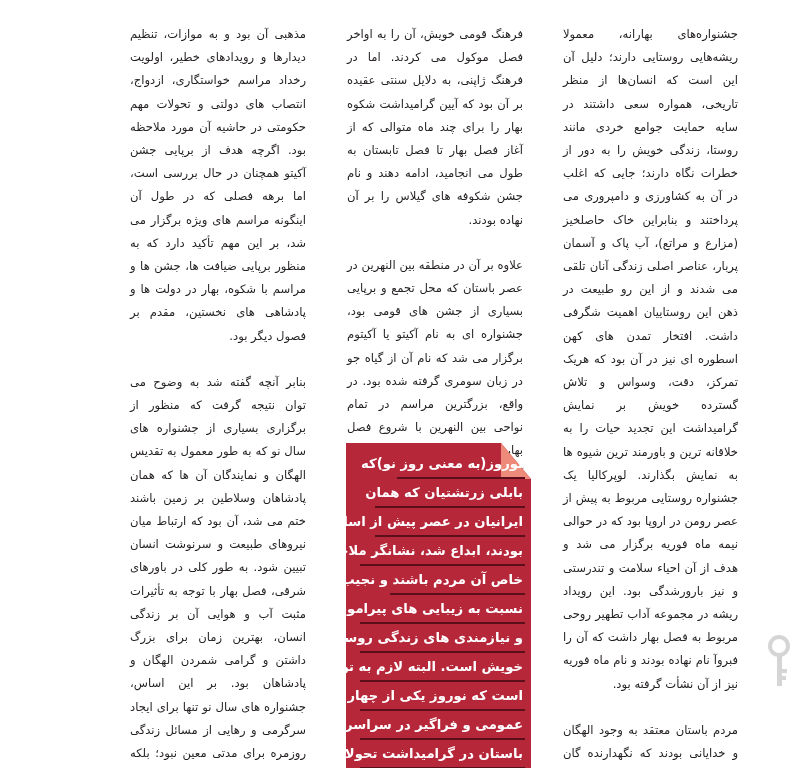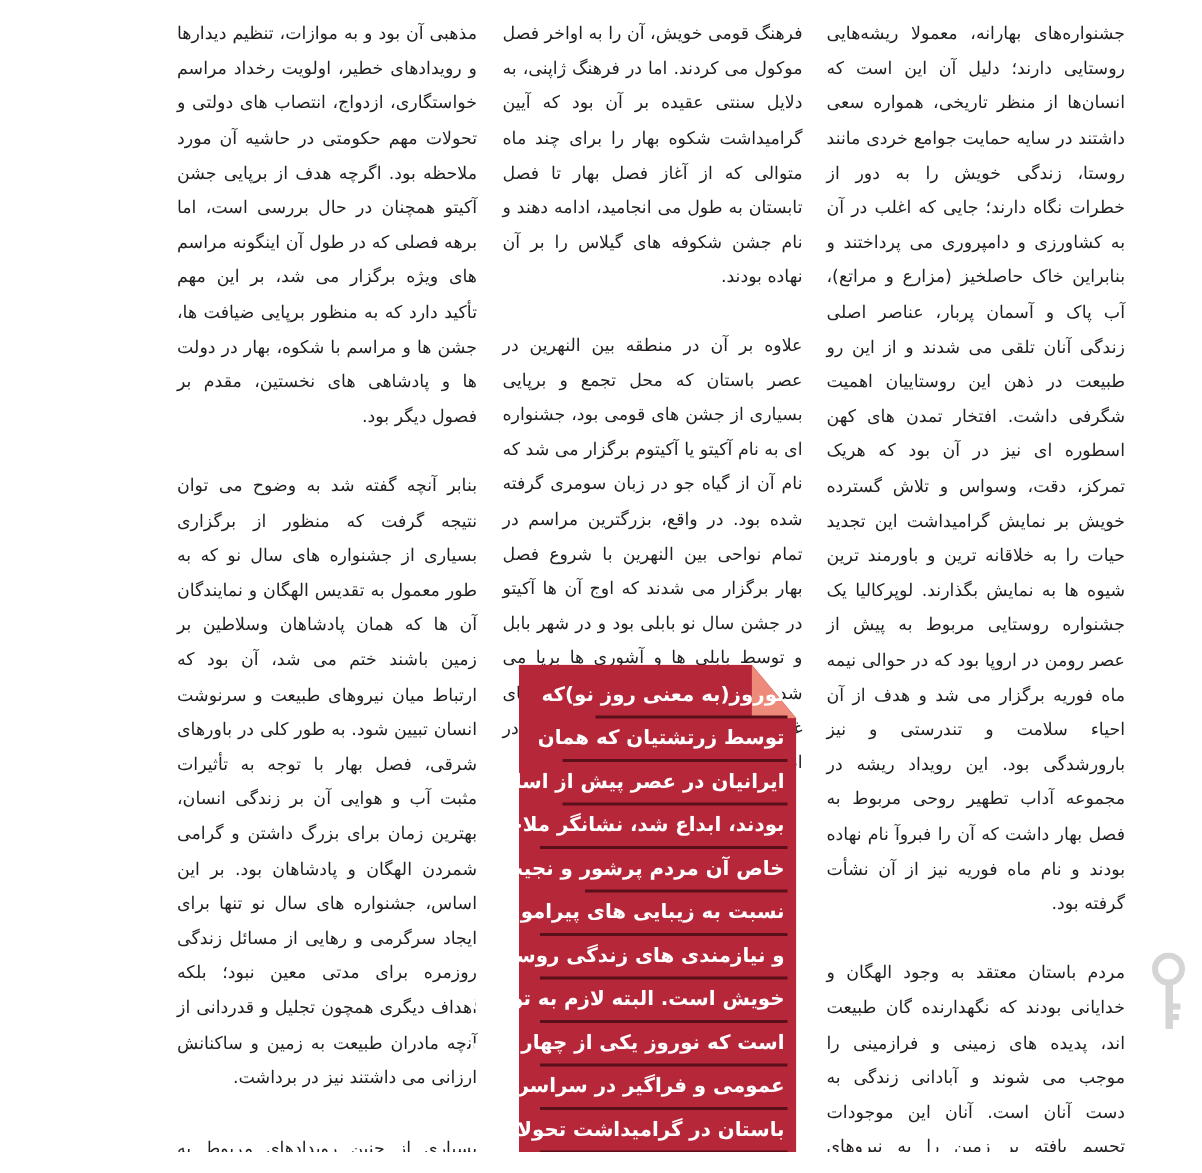--- a/index.html
+++ b/index.html
@@ -5,21 +5,21 @@
   html, body { margin:0; padding:0; }
   body {
     width:801px; height:782px; background:#ffffff; overflow:hidden; position:relative;
     font-family:"DejaVu Sans", sans-serif; color:#231f20;
   }
   .page { position:absolute; left:0; top:0; width:801px; height:768px; overflow:hidden; background:#fff; }
   .col {
     position:absolute; direction:rtl; text-align:justify; text-align-last:right;
     font-size:11.6px; line-height:23.2px; color:#231f20;
   }
-  .col p { margin:0; }
+  .col p { margin:12px; }
   .col p + p { margin-top:23px; }
   #col-right { left:551px; top:11px; width:199px; }
   #col-mid   { left:335px; top:11px; width:200px; }
   #col-left  { left:118px; top:11px; width:200px; }
   #col-mid p.second { margin-top:22px; }
   #col-left p.second { margin-top:23px; }
   #col-left p.third { margin-top:24px; }
 
   .quote {
     position:absolute; left:346px; top:443px; width:185px; height:340px;
@@ -71,24 +71,24 @@
   <div class="col" id="col-left">
     <p>مذهبی آن بود و به موازات، تنظیم دیدارها و رویدادهای خطیر، اولویت رخداد مراسم خواستگاری، ازدواج، انتصاب های دولتی و تحولات مهم حکومتی در حاشیه آن مورد ملاحظه بود. اگرچه هدف از برپایی جشن آکیتو همچنان در حال بررسی است، اما برهه فصلی که در طول آن اینگونه مراسم های ویژه برگزار می شد، بر این مهم تأکید دارد که به منظور برپایی ضیافت ها، جشن ها و مراسم با شکوه، بهار در دولت ها و پادشاهی های نخستین، مقدم بر فصول دیگر بود.</p>
     <p class="second">بنابر آنچه گفته شد به وضوح می توان نتیجه گرفت که منظور از برگزاری بسیاری از جشنواره های سال نو که به طور معمول به تقدیس الهگان و نمایندگان آن ها که همان پادشاهان وسلاطین بر زمین باشند ختم می شد، آن بود که ارتباط میان نیروهای طبیعت و سرنوشت انسان تبیین شود.  به طور کلی در باورهای شرقی، فصل بهار با توجه به تأثیرات مثبت آب و هوایی آن بر زندگی انسان، بهترین زمان برای بزرگ داشتن و گرامی شمردن الهگان و پادشاهان بود. بر این اساس، جشنواره های سال نو تنها برای ایجاد سرگرمی و رهایی از مسائل زندگی روزمره برای مدتی معین نبود؛ بلکه اهداف دیگری همچون تجلیل و قدردانی از آنچه مادران طبیعت به زمین و ساکنانش ارزانی می داشتند نیز در برداشت.</p>
     <p class="third">بسیاری از چنین رویدادهای مربوط به پیش از تاریخ و قرون وسطی، در شیوه و آداب برگزاری امروز خود، تغییرات ناچیزی داشته اند و در عوض به گونه ای پرقدرت با همان ساختار اصلی و اهداف و فلسفه پیدایش به نسل های جدید انتقال یافته</p>
   </div>
 
   <div class="quote"></div>
   <div class="quote-fold"></div>
   <div class="quote-lines">
     <div class="quote-line l0">نوروز(به معنی روز نو)که</div>
-    <div class="quote-line l1">توسط زرتشتیان که همان</div>
+    <div class="quote-line l1">بابلی زرتشتیان که همان</div>
     <div class="quote-line l2">ایرانیان در عصر پیش از اسلام</div>
     <div class="quote-line l3">بودند، ابداع شد، نشانگر ملاحظات</div>
-    <div class="quote-line l4">خاص آن مردم پرشور و نجیب</div>
+    <div class="quote-line l4">خاص آن مردم باشند و نجیب</div>
     <div class="quote-line l5">نسبت به زیبایی های پیرامونی</div>
     <div class="quote-line l6">و نیازمندی های زندگی روستایی</div>
     <div class="quote-line l7">خویش است. البته لازم به توضیح</div>
     <div class="quote-line l8">است که نوروز یکی از چهار جشن</div>
     <div class="quote-line l9">عمومی و فراگیر در سراسر ایران</div>
     <div class="quote-line l10">باستان در گرامیداشت تحولات</div>
 
   </div>
 
   <svg class="watermark" viewBox="0 0 22 55">

